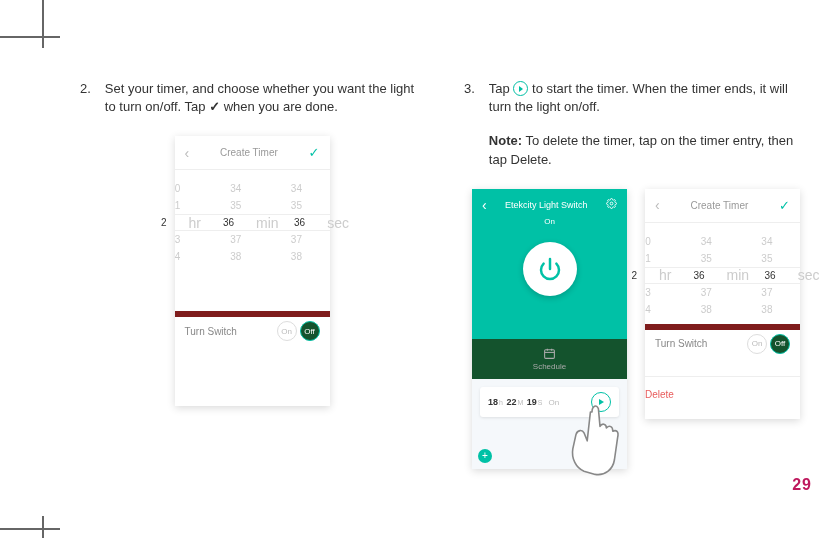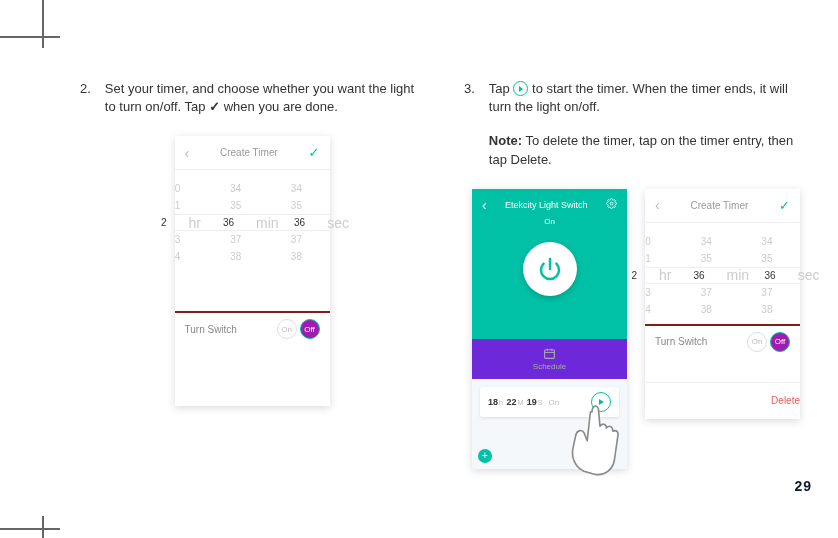--- a/index.html
+++ b/index.html
@@ -60,42 +60,42 @@
   .chev { font-size:14px; color:#bbb; }
   .check { color:#00c1a6; font-size:13px; }
 
   .picker { padding:10px 0 6px; text-align:center; }
   .picker-row { display:flex; justify-content:center; gap:22px; height:17px; align-items:center; color:#ccc; font-size:10px;}
   .picker-row.sel { color:#333; font-weight:500; border-top:1px solid #eee; border-bottom:1px solid #eee;}
   .picker-row span { width:18px; text-align:center; }
   .picker-row .unit { width:16px; font-size:14px; color:#ccc; }
 
   .switchrow {
-    border-top:2px solid #7f1d1d;
+    border-top:6px solid #7f1d1d;
     height:34px; display:flex; align-items:center; justify-content:space-between; padding:0 10px;
     color:#888;
   }
   .togglegrp { display:flex; gap:3px; }
   .tg { display:inline-flex; align-items:center; justify-content:center; width:20px; height:20px; border-radius:50%; font-size:8px; border:1px solid #ddd; color:#bbb;}
-  .tg.active { background:#a21caf; color:#fff; border-color:#00c1a6;}
-
-  .delete-row { text-align:right; color:#e85c5c; padding:12px 0; border-top:1px solid #eee; margin-top:24px;}
+  .tg.active { background:#14532d; color:#fff; border-color:#00c1a6;}
+
+  .delete-row { text-align:left; color:#e85c5c; padding:12px 0; border-top:1px solid #eee; margin-top:18px;}
 
   
   .greentop { background:#00c1a6; height:150px; position:relative; }
   .greentop .hdr { display:flex; align-items:center; justify-content:space-between; padding:8px 10px 2px; color:#fff; font-size:9px;}
   .onlabel { text-align:center; color:#fff; font-size:8px; margin-top:2px;}
   .powerbtn {
     width:54px; height:54px; border-radius:50%; background:#fff; margin:16px auto 0;
     display:flex; align-items:center; justify-content:center;
     box-shadow:0 2px 6px rgba(0,0,0,0.2);
   }
   .powerbtn svg { width:24px; height:24px; }
 
-  .tabs { display:flex; height:40px; background:#6d28d9; }
+  .tabs { display:flex; height:40px; background:#14532d; }
   .tab { flex:1; display:flex; flex-direction:column; align-items:center; justify-content:center; gap:2px; font-size:8px; color:#aaa;}
   .tab.active { color:#00c1a6; }
   .tab svg { width:13px; height:13px; }
 
   .timerbar {
     background:#fff; margin:8px; height:30px; border-radius:3px;
     display:flex; align-items:center; justify-content:space-between; padding:0 8px;
     box-shadow:0 1px 3px rgba(0,0,0,0.1);
     font-size:9px; color:#333;
   }
@@ -109,21 +109,21 @@
     content:""; width:0; height:0; border-left:5px solid #00c1a6;
     border-top:3.5px solid transparent; border-bottom:3.5px solid transparent; margin-left:1px;
   }
   
   
   .hand {
     position:absolute; width:80px; height:90px; pointer-events:none;
   }
   .hand svg { width:100%; height:100%; }
 
-  .pagenum { position:absolute; right:26px; bottom:44px; color:#0f172a; font-weight:bold; font-size:14px; letter-spacing:1px;}
+  .pagenum { position:absolute; right:26px; bottom:44px; color:#be185d; font-weight:bold; font-size:16px; letter-spacing:1px;}
 </style>
 </head>
 <body>
 
 <div class="crop-top"></div>
 <div class="crop-left"></div>
 <div class="crop-bot"></div>
 <div class="crop-left-b"></div>
 
 <div class="columns">

